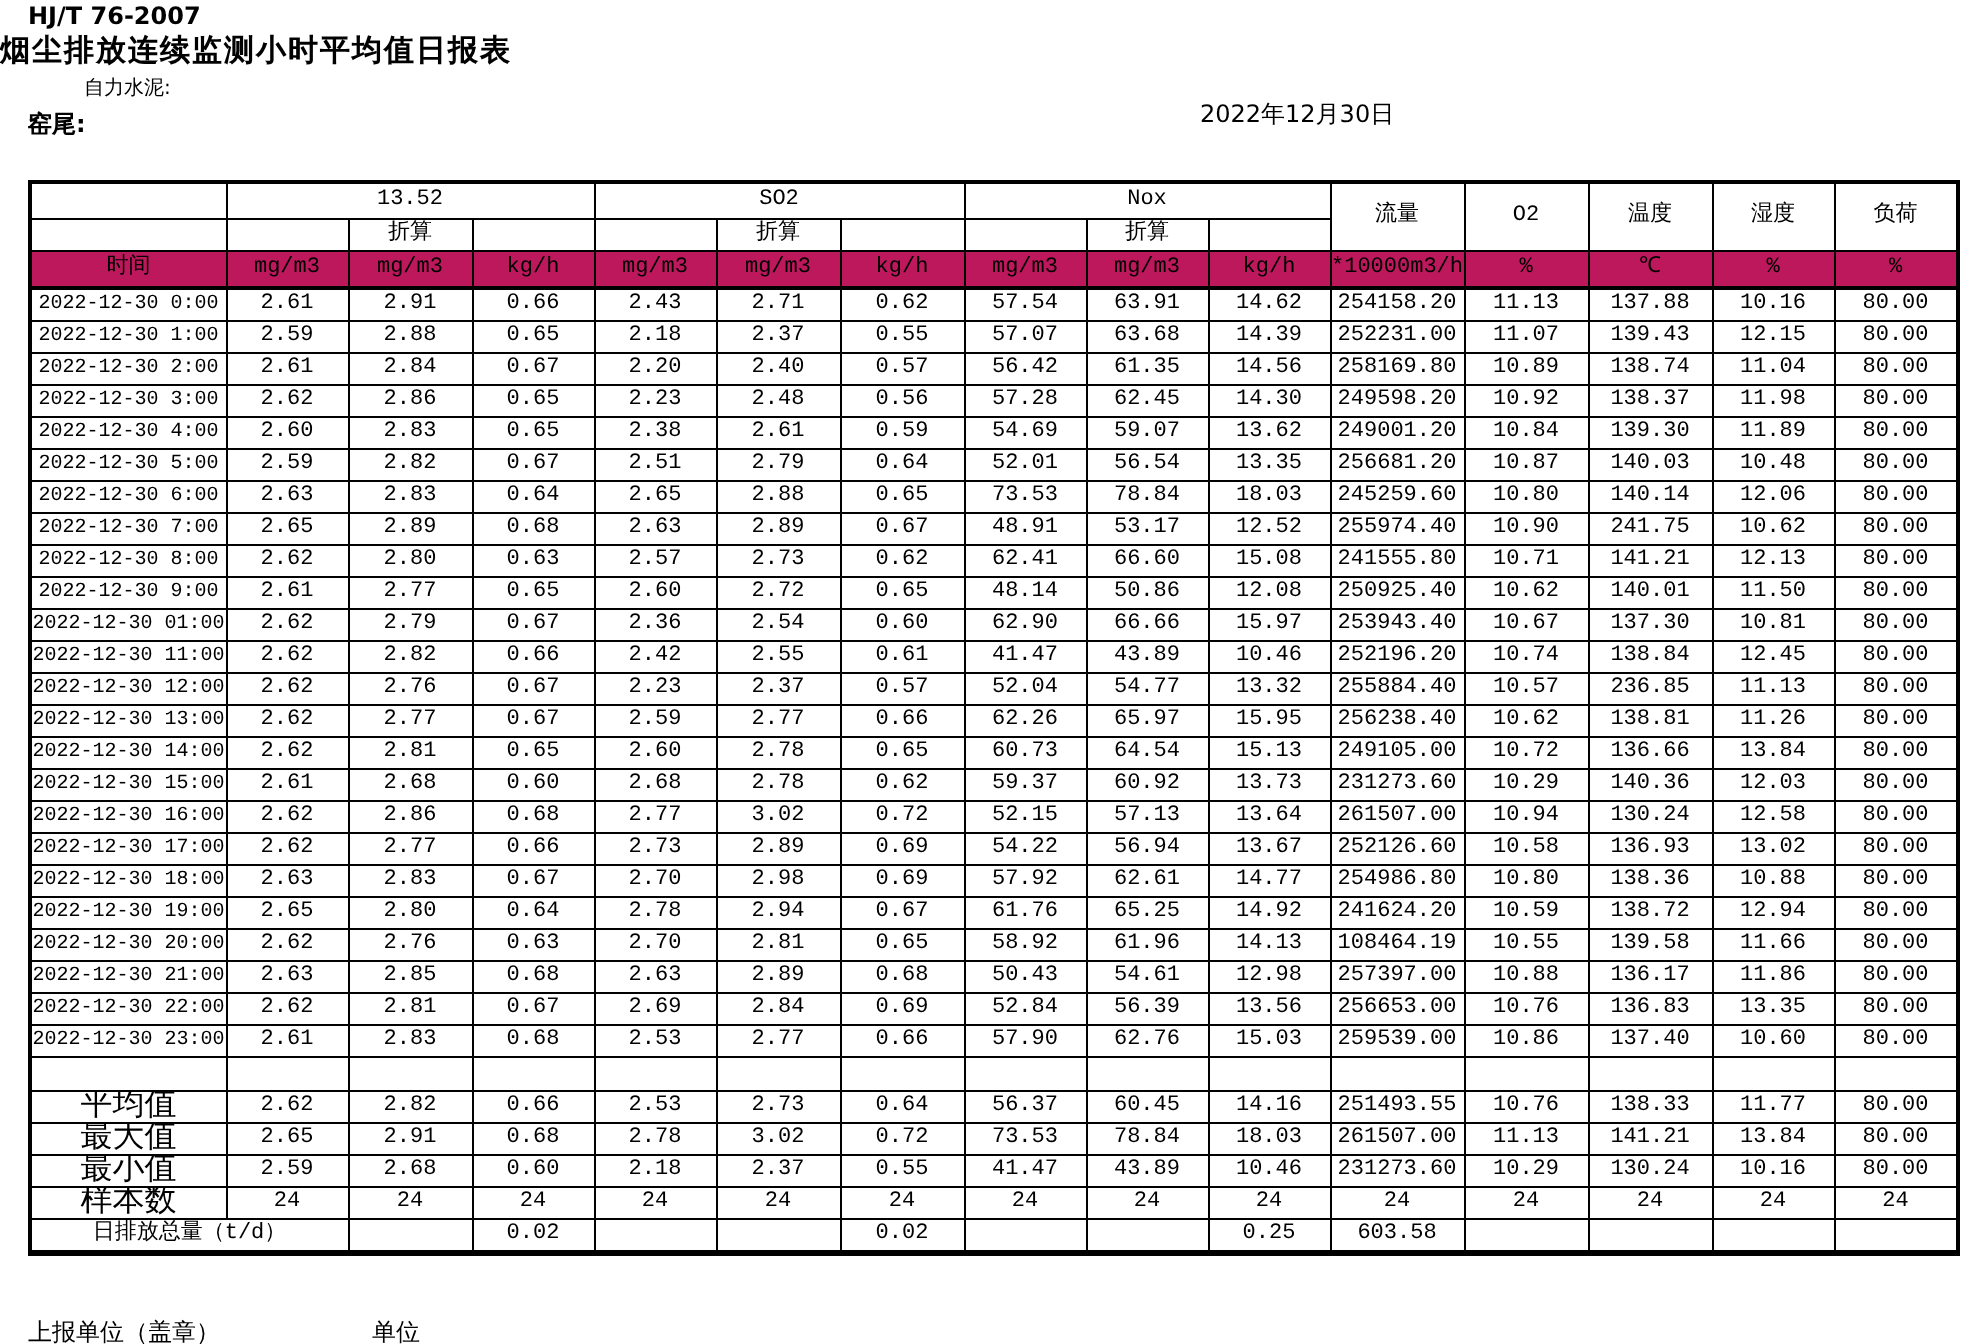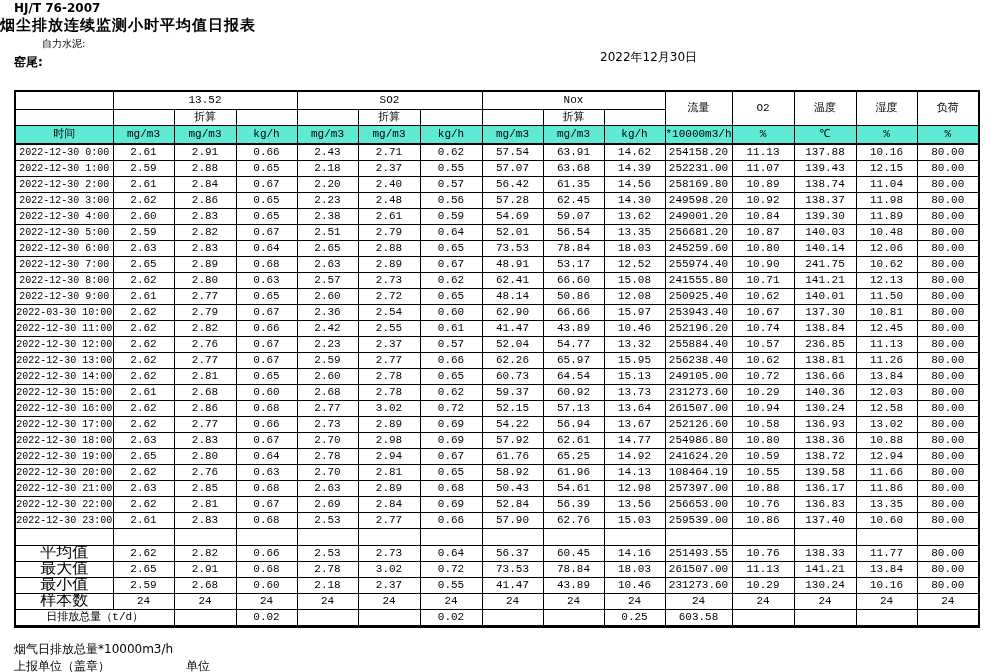--- a/index.html
+++ b/index.html
@@ -14,21 +14,21 @@
   .location{position:absolute;left:14px;top:54px;font-size:12px;font-weight:bold;}
   .report-date{position:absolute;left:600px;top:49px;font-size:12px;}
 
   table.report{position:absolute;left:14px;top:90px;border-collapse:collapse;
                table-layout:fixed;border:2px solid #000;border-bottom-width:3px;
                font-family:Liberation Mono, monospace;font-size:11px;}
   table.report td{border:1px solid #000;text-align:center;vertical-align:middle;
                   padding:0;white-space:nowrap;overflow:hidden;height:15px;line-height:15px;}
   tr.hdr-row-1 td{height:17px;line-height:17px;}
   tr.hdr-row-2 td{height:15px;line-height:15px;}
-  tr.units-row td{height:17px;line-height:17px;background:#5eead4;border-bottom-width:2px;}
+  tr.units-row td{height:17px;line-height:17px;background:#be185d;border-bottom-width:2px;}
   td.time-cell{font-size:10px;}
   tr.empty-row td{height:16px;}
   tr.summary-row td{height:15px;}
   td.label-cell{font-size:16px;}
   td.total-label{text-align:left;padding-left:2px;font-size:11px;}
 
   .footer-1{position:absolute;left:14px;top:641px;font-size:12px;}
   .footer-2{position:absolute;left:14px;top:658px;font-size:12px;}
   .footer-3{position:absolute;left:186px;top:658px;font-size:12px;}
 </style>
@@ -266,21 +266,21 @@
           <td>48.14</td>
           <td>50.86</td>
           <td>12.08</td>
           <td>250925.40</td>
           <td>10.62</td>
           <td>140.01</td>
           <td>11.50</td>
           <td>80.00</td>
         </tr>
         <tr class="data-row">
-          <td class="time-cell">2022-03-30 10:00</td>
+          <td class="time-cell">2022-12-30 01:00</td>
           <td>2.62</td>
           <td>2.79</td>
           <td>0.67</td>
           <td>2.36</td>
           <td>2.54</td>
           <td>0.60</td>
           <td>62.90</td>
           <td>66.66</td>
           <td>15.97</td>
           <td>253943.40</td>
@@ -607,17 +607,16 @@
           <td>0.25</td>
           <td>603.58</td>
           <td></td>
           <td></td>
           <td></td>
           <td></td>
         </tr>
       </tbody>
   </table>
 
-  <div class="footer-1">烟气日排放总量*10000m3/h</div>
   <div class="footer-2">上报单位（盖章）</div>
   <div class="footer-3">单位</div>
 
 </div>
 
 </body></html>

